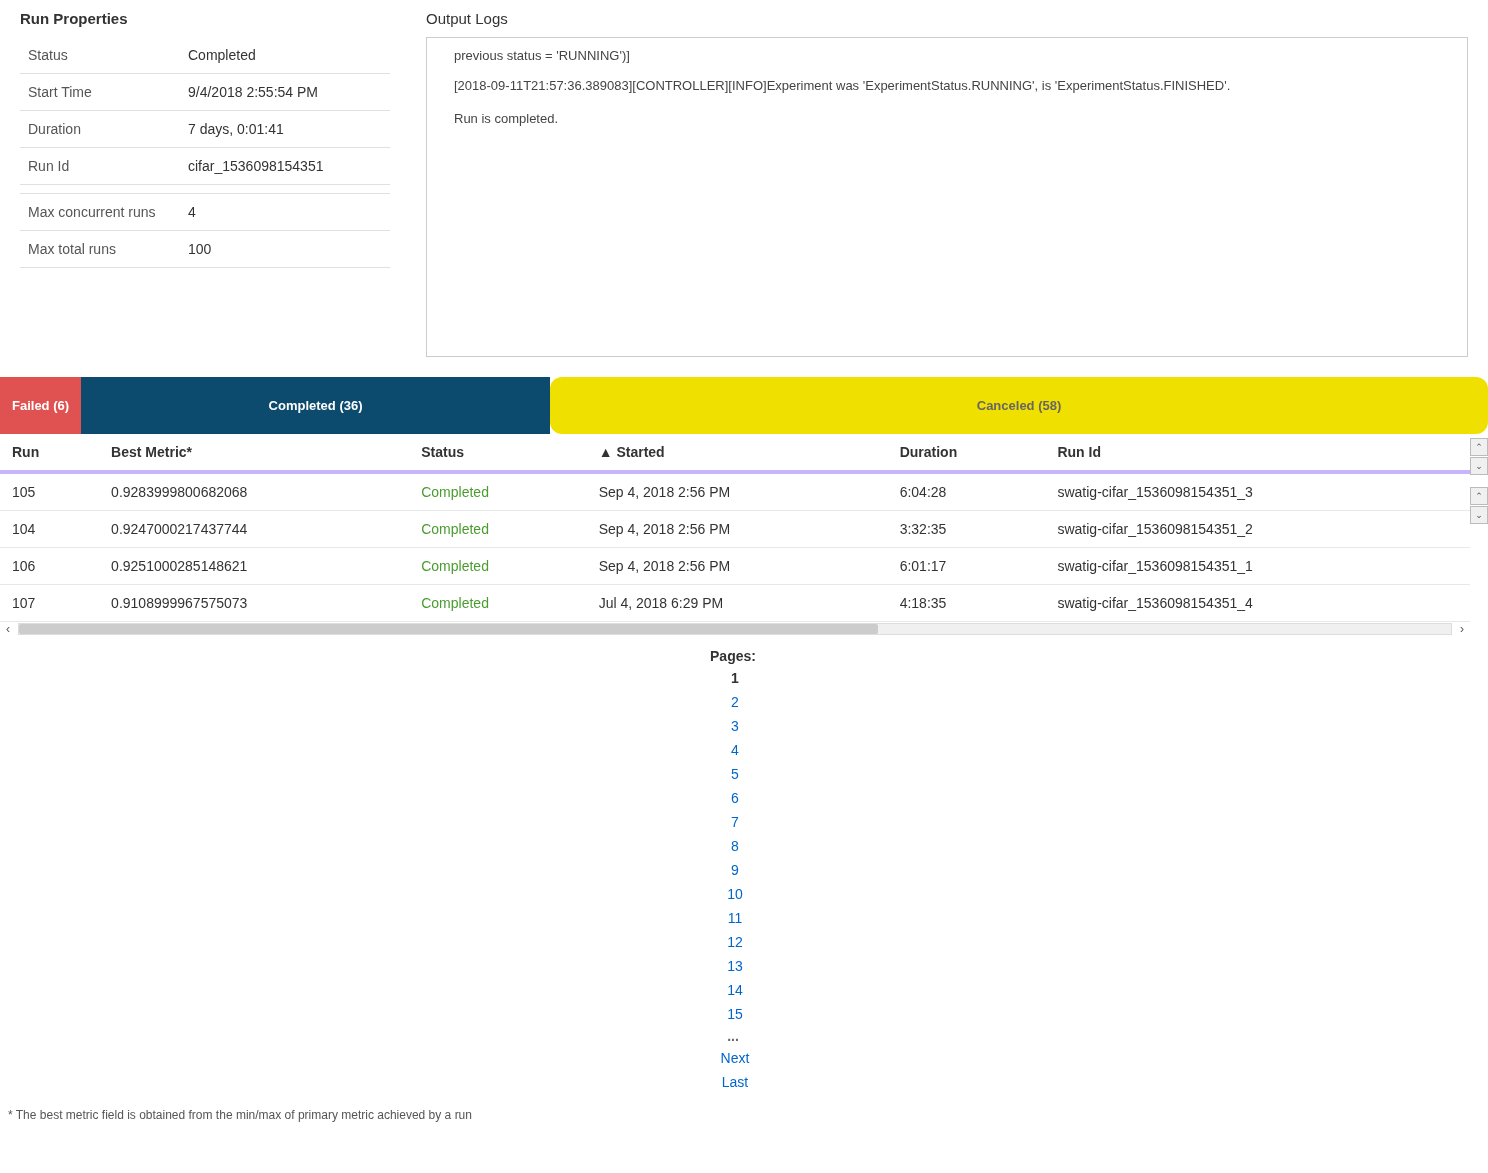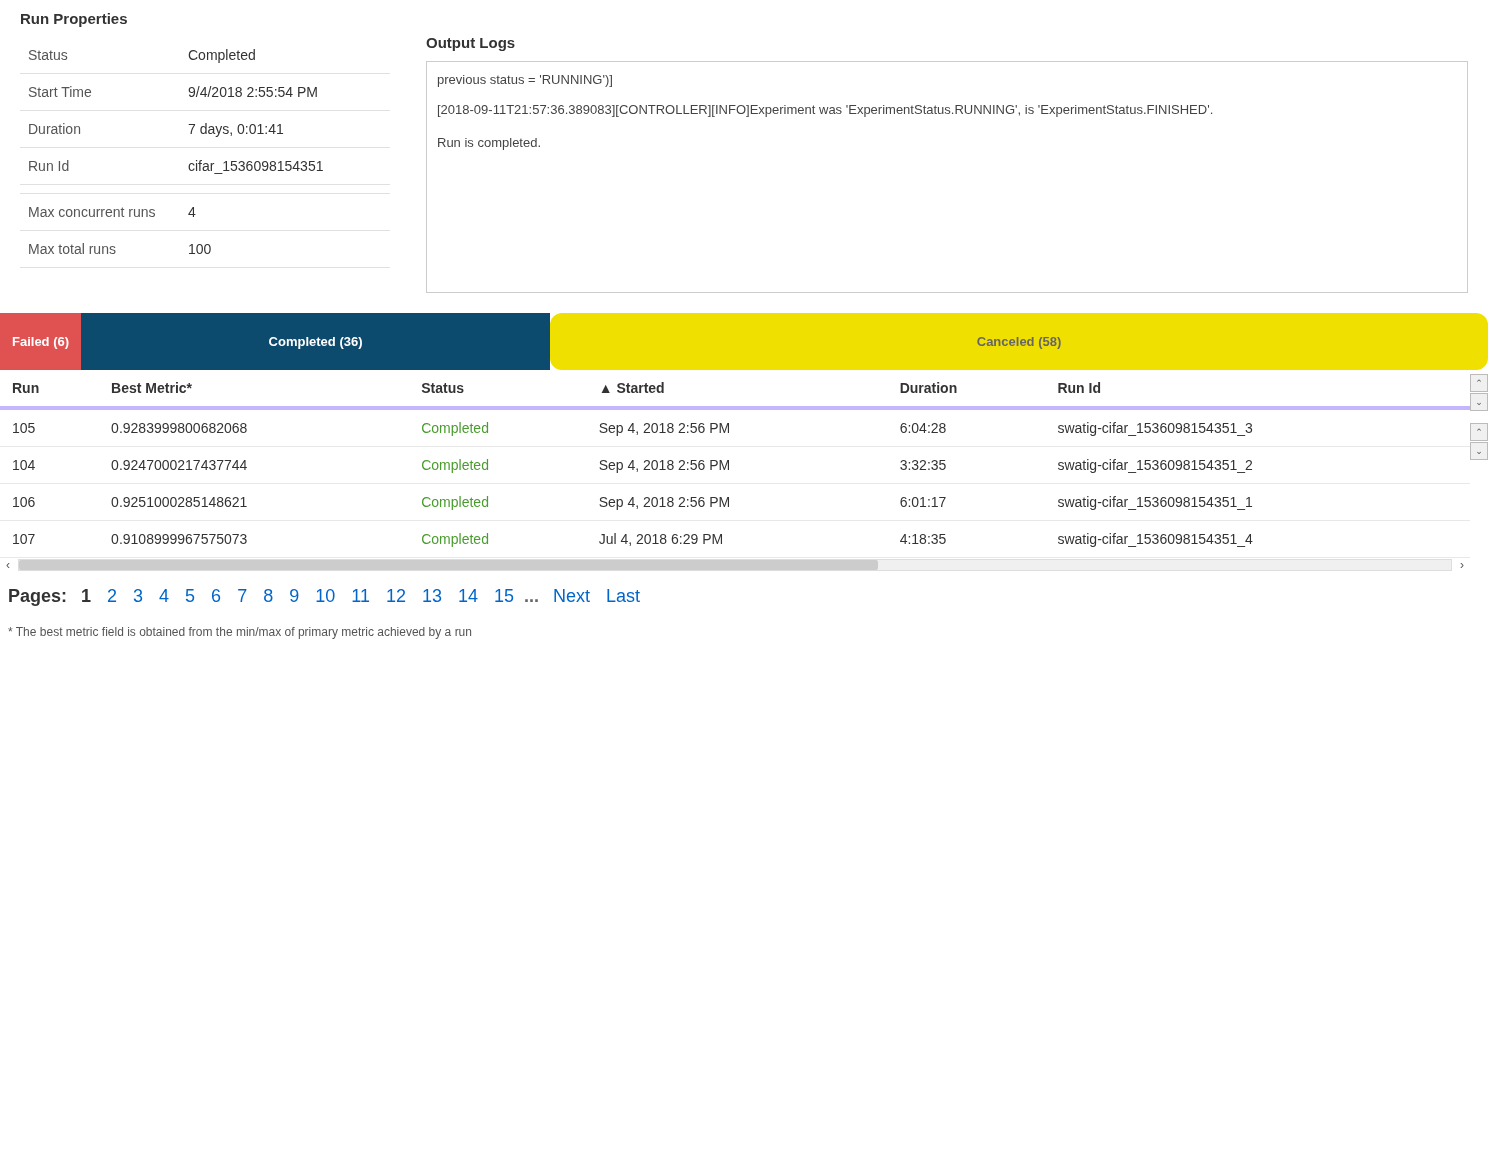--- a/index.html
+++ b/index.html
@@ -39,30 +39,29 @@
       width: 160px;
     }
 
     .output-logs {
       flex: 1;
       padding: 0 20px 0 0;
     }
 
     .output-logs h2 {
       font-size: 15px;
-      font-weight: bold;
+      font-weight: normal;
       margin-bottom: 10px;
-      margin-top: 24px;
     }
 
     .log-box {
       border: 1px solid #ccc;
-      height: 232px;
+      height: 320px;
       overflow-y: auto;
-      padding: 8px 10px;
+      padding: 8px 27px;
       font-size: 13px;
       color: #444;
       line-height: 1.5;
       position: relative;
     }
 
     .log-box p {
       margin-bottom: 10px;
     }
 
@@ -168,21 +167,22 @@
       font-size: 9px;
       color: #555;
     }
 
     
     .pagination {
       display: flex;
       align-items: center;
       gap: 4px;
       padding: 12px 8px;
-      font-size: 18px;
+      font-size: 14px;
+      flex-direction: column;
     }
 
     .pagination span {
       font-weight: bold;
       margin-right: 4px;
     }
 
     .pagination a {
       color: #0066cc;
       text-decoration: none;

